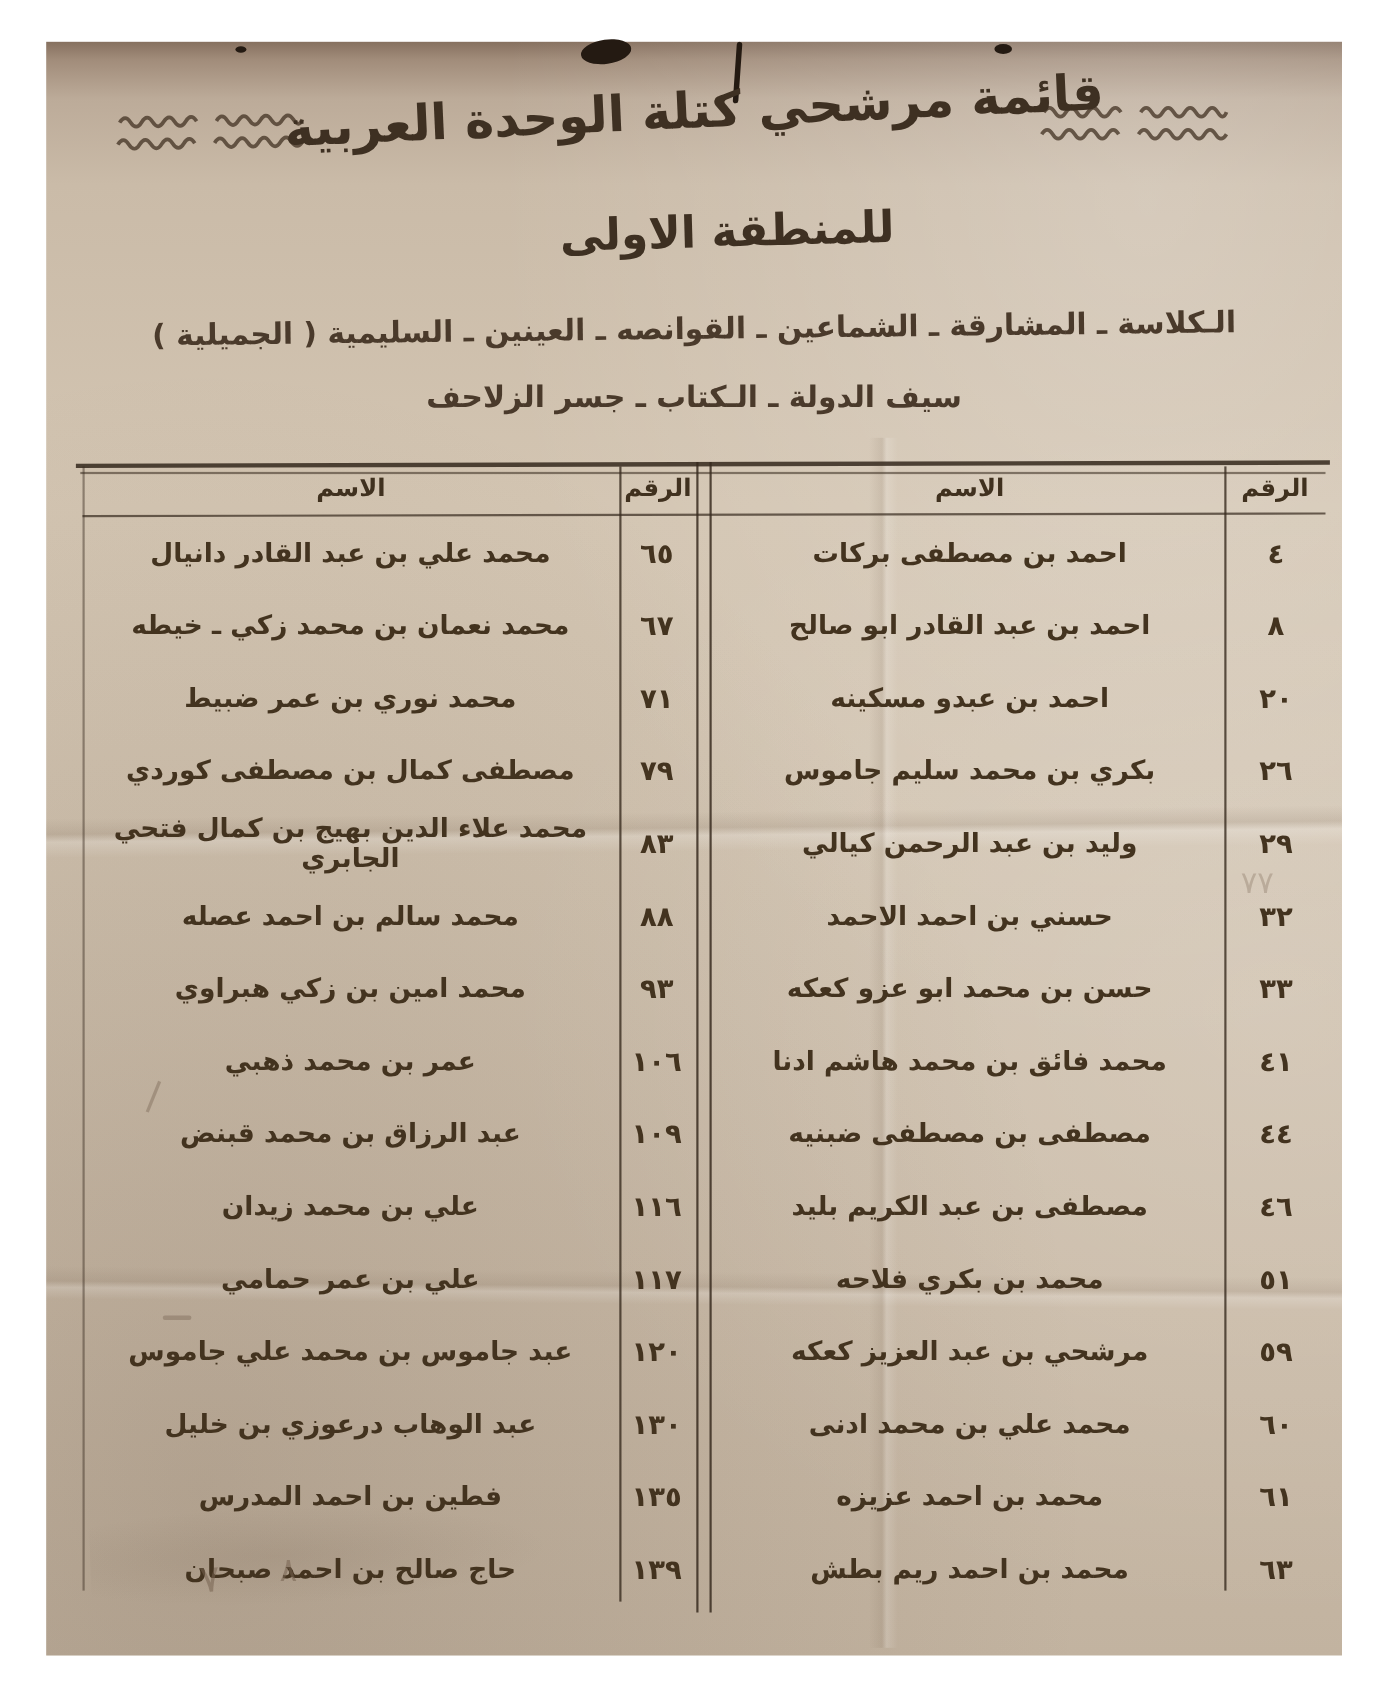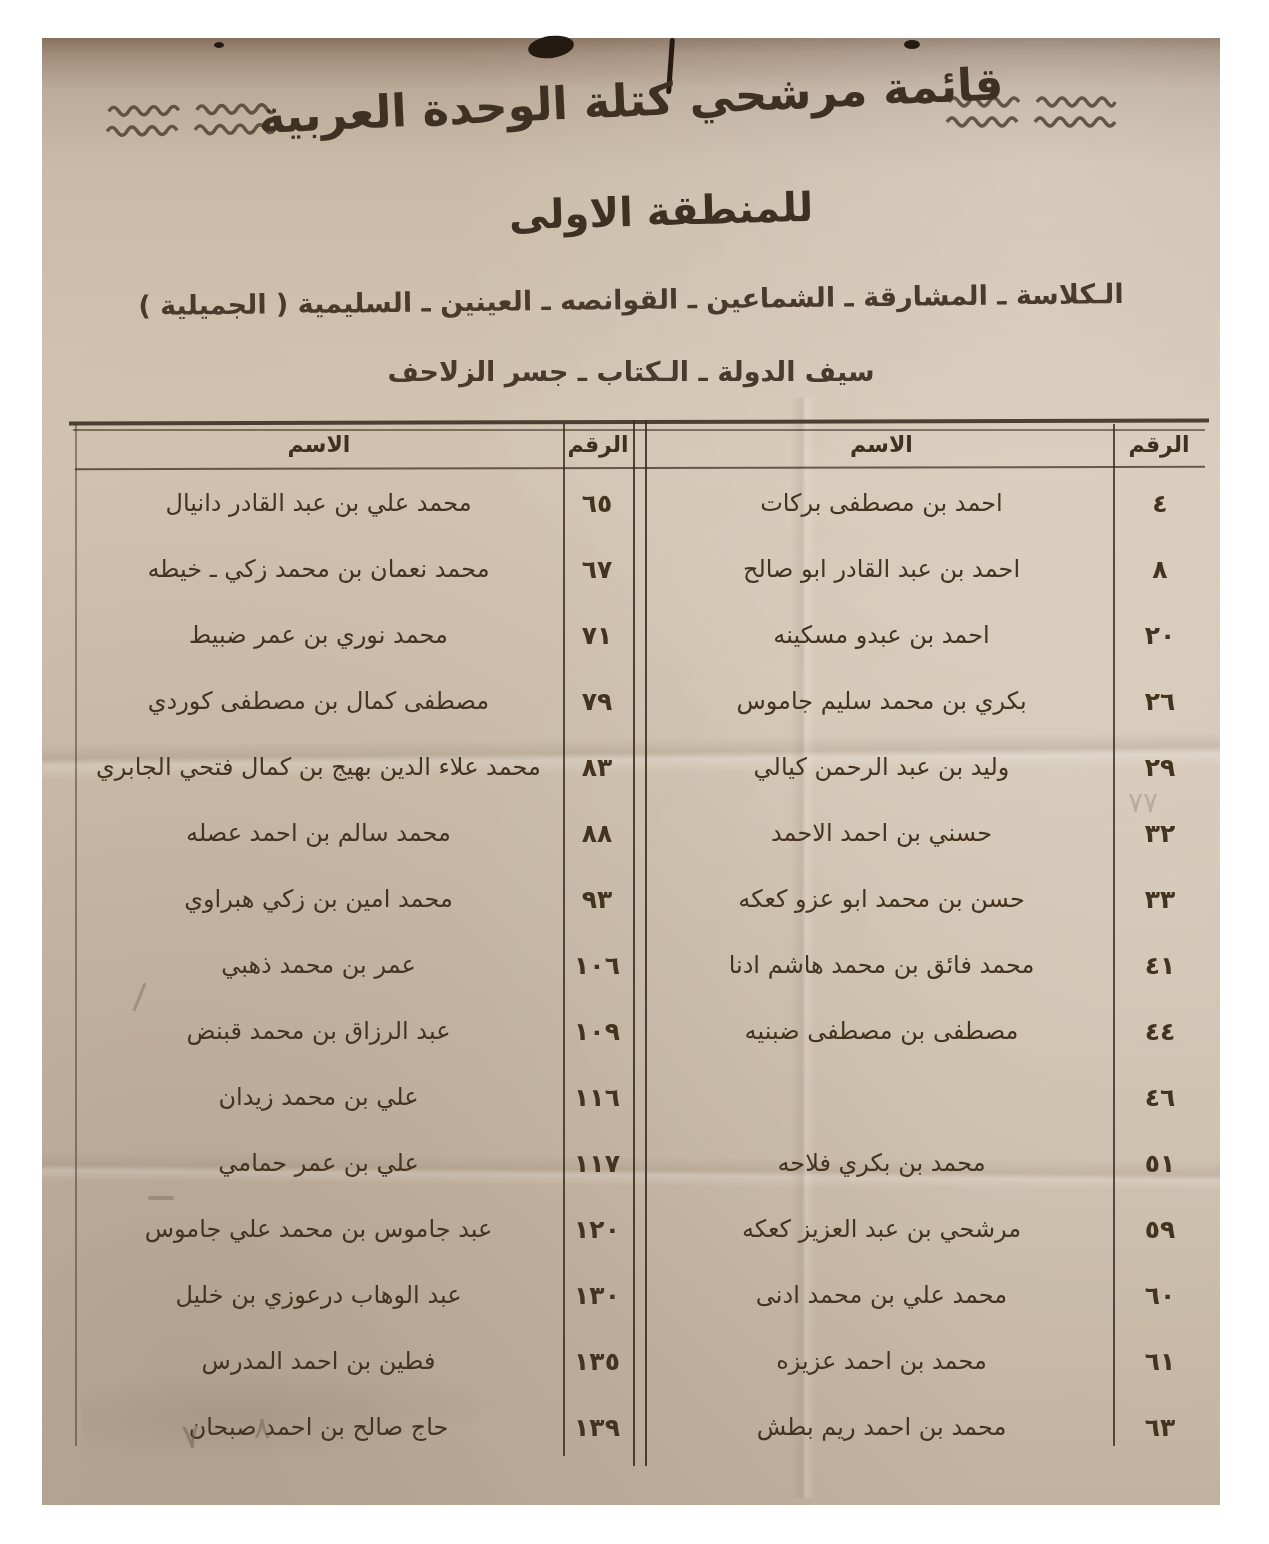--- a/index.html
+++ b/index.html
@@ -47,21 +47,21 @@
     position:absolute;left:60px;right:0;top:150px;margin:0;
     font-size:40px;font-weight:700;text-align:center;transform:rotate(-1.6deg);
     color:#3e3022;
   }
   .areas1{
     position:absolute;left:20px;right:20px;top:246px;
     font-size:27px;font-weight:600;text-align:center;color:#4a3a2b;transform:rotate(-.7deg);
   }
   .areas2{
     position:absolute;left:20px;right:20px;top:308px;
-    font-size:27px;font-weight:600;text-align:center;color:#4a3a2b;margin-top:10px;
+    font-size:27px;font-weight:600;text-align:center;color:#4a3a2b;
   }
   
   .table{position:absolute;left:33px;top:382px;width:1130px;height:1048px;}
   .hline{position:absolute;background:rgba(52,40,28,.85);}
   .hline.top1{left:-6px;right:-4px;top:0;height:4px;transform:rotate(-.15deg);}
   .hline.top2{left:-2px;right:0;top:9px;height:2px;background:rgba(52,40,28,.55);}
   .hline.under-head{left:0;right:0;top:47px;height:2px;background:rgba(52,40,28,.7);transform:rotate(-.12deg);}
   .vline{position:absolute;top:4px;width:2px;background:rgba(55,42,30,.8);}
   .vline.left-border{left:0;height:1022px;background:rgba(55,42,30,.45);}
   .vline.left-num{left:488px;height:1032px;}
@@ -75,21 +75,21 @@
   .h-num-right{left:1038px;width:92px;}
   .rows{position:absolute;top:50px;height:990px;display:flex;flex-direction:column;}
   .rows.rows-right{left:575px;width:555px;}
   .rows.rows-left{left:0;width:555px;}
   .row{position:relative;height:66px;flex:0 0 66px;}
   .row .num{position:absolute;right:0;top:50%;transform:translateY(-50%);
     font-size:25px;font-weight:600;color:#43331f;text-align:center;}
   .rows-right .row .num{width:90px;}
   .rows-left .row .num{width:66px;}
   .row .nam{position:absolute;left:0;top:50%;transform:translateY(-50%);
-    font-size:24px;font-weight:400;color:#43331f;text-align:center;line-height:1.12;}
+    font-size:24px;font-weight:700;color:#43331f;text-align:center;line-height:1.12;}
   .rows-right .row .nam{right:92px;}
   .rows-left .row .nam{right:68px;}
   
   .pencil{position:absolute;color:rgba(118,98,80,.55);font-size:34px;font-weight:400;}
   .pencil.p1{left:140px;top:1378px;transform:rotate(-6deg);}
   .pencil.p2{left:212px;top:1372px;font-size:30px;}
   .pencil.p3{left:1086px;top:748px;opacity:.55;font-size:28px;}
   .pmark{position:absolute;background:rgba(118,98,80,.40);}
   .pmark.slash{left:96px;top:944px;width:3px;height:30px;transform:rotate(22deg);}
   .pmark.dash{left:106px;top:1158px;width:26px;height:4px;border-radius:2px;}
@@ -185,20 +185,21 @@
     <span class="nam" dir="rtl">محمد فائق بن محمد هاشم ادنا</span>
   </div>
 
   <div class="row">
     <span class="num" dir="rtl">٤٤</span>
     <span class="nam" dir="rtl">مصطفى بن مصطفى ضبنيه</span>
   </div>
 
   <div class="row">
     <span class="num" dir="rtl">٤٦</span>
+    <span class="nam" dir="rtl">مصطفى بن عبد الكريم بليد</span>
   </div>
 
   <div class="row">
     <span class="num" dir="rtl">٥١</span>
     <span class="nam" dir="rtl">محمد بن بكري فلاحه</span>
   </div>
 
   <div class="row">
     <span class="num" dir="rtl">٥٩</span>
     <span class="nam" dir="rtl">مرشحي بن عبد العزيز كعكه</span>

